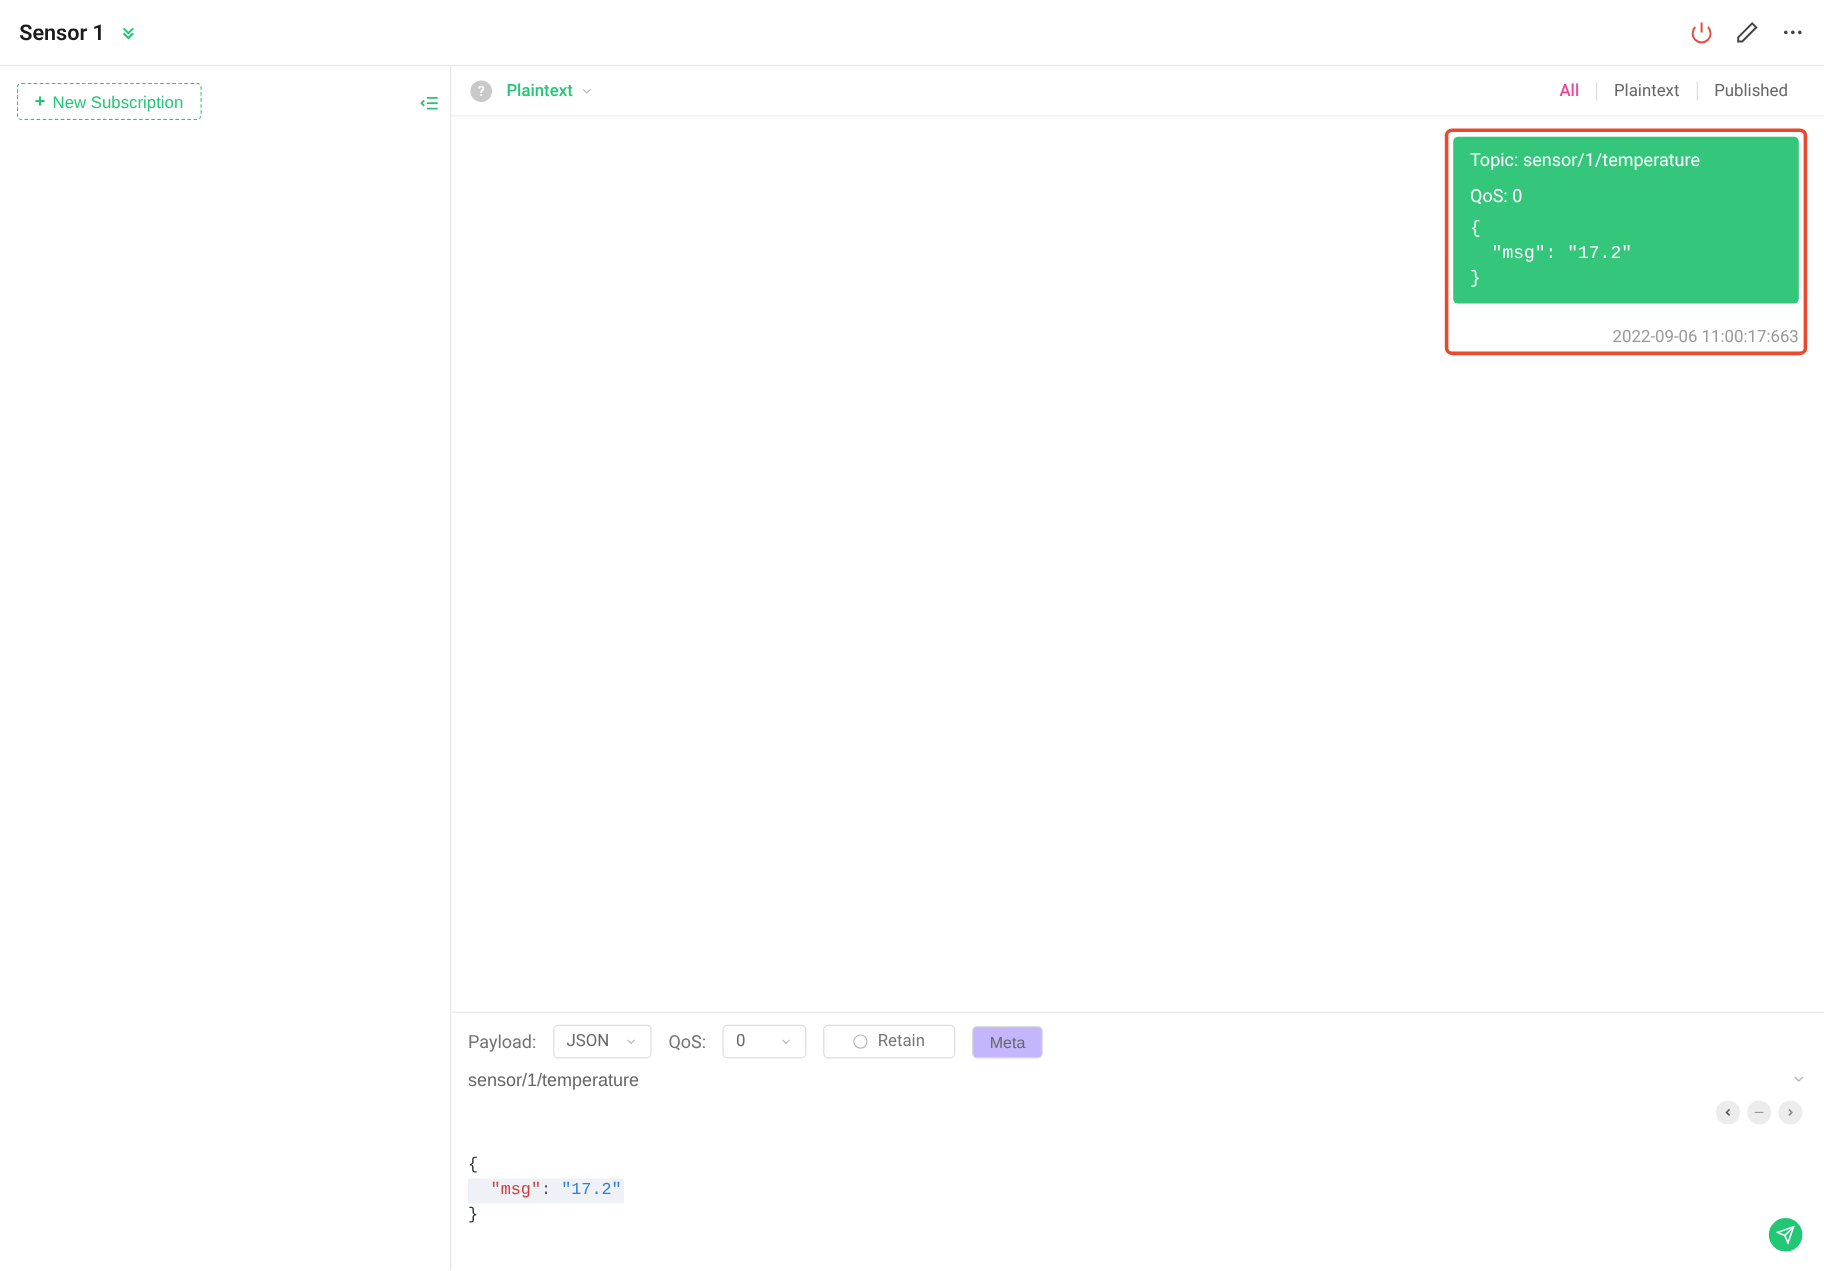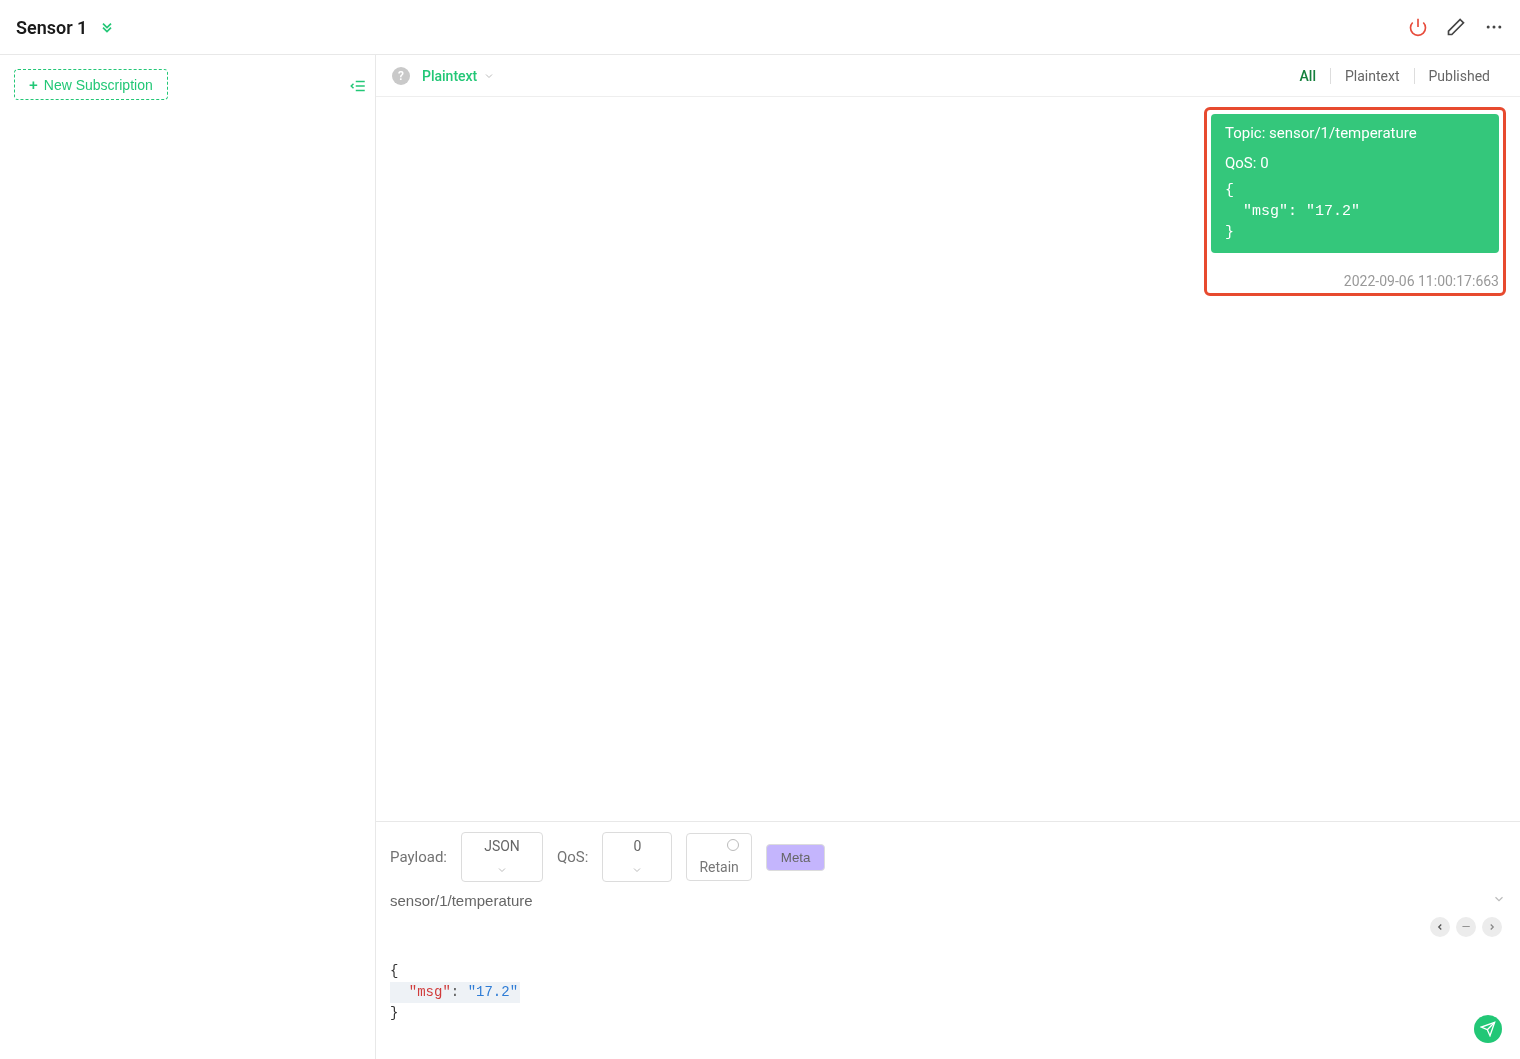--- a/index.html
+++ b/index.html
@@ -25,40 +25,40 @@
 
   .content { flex: 1; display: flex; flex-direction: column; min-width: 0; }
 
   
   .content-topbar { height: 42px; display: flex; align-items: center; justify-content: space-between; padding: 0 16px; border-bottom: 1px solid #eee; }
   .topbar-left { display: flex; align-items: center; gap: 12px; }
   .help-badge { width: 18px; height: 18px; border-radius: 50%; background: #c9c9c9; color: #fff; font-size: 12px; font-weight: 600; display: flex; align-items: center; justify-content: center; }
   .codec-select { display: flex; align-items: center; gap: 6px; color: #22c776; font-weight: 500; cursor: pointer; }
   .topbar-right { display: flex; align-items: center; gap: 0; }
   .filter-tab { padding: 0 14px; color: #666; cursor: pointer; font-size: 14px; }
-  .filter-tab.active { color: #15803d; font-weight: 500; }
+  .filter-tab.active { color: #ec4899; font-weight: 500; }
   .filter-tab + .filter-tab { border-left: 1px solid #ddd; }
 
   
   .messages { flex: 1; overflow: auto; padding: 10px 14px; position: relative; }
   .msg-wrap { display: flex; flex-direction: column; align-items: flex-end; margin-bottom: 12px; }
   .msg-highlight { border: 3px solid #e74a2f; border-radius: 6px; padding: 4px; display: inline-block; }
   .msg-card { background: #34c77b; color: #fff; border-radius: 4px; padding: 10px 14px; width: 288px; font-size: 15px; }
   .msg-card-header { display: flex; justify-content: space-between; gap: 12px; margin-bottom: 8px; flex-direction: column; }
   .msg-body { font-family: "SFMono-Regular", Consolas, "Liberation Mono", Menlo, monospace; white-space: pre; font-size: 15px; line-height: 1.4; }
   .msg-time { color: #999; font-size: 14px; margin-top: 20px; }
 
   
   .publish { border-top: 1px solid #e8e8e8; padding: 10px 14px 14px 14px; display: flex; flex-direction: column; gap: 8px; }
   .publish-row1 { display: flex; align-items: center; gap: 14px; }
   .label { color: #737373; font-size: 15px; }
-  .select-box { display: inline-flex; align-items: center; gap: 10px; border: 1px solid #dcdcdc; border-radius: 4px; padding: 5px 10px; font-size: 14px; color: #666; cursor: pointer; min-width: 70px; justify-content: space-between; background:#fff;flex-direction:column; }
+  .select-box { display: inline-flex; align-items: center; gap: 10px; border: 1px solid #dcdcdc; border-radius: 4px; padding: 5px 10px; font-size: 14px; color: #666; cursor: pointer; min-width: 70px; justify-content: space-between; background:#fff; }
   .select-box.wide { min-width: 82px; }
   .chev-sm { color: #bbb; }
-  .retain { display: inline-flex; align-items: flex-end; gap: 8px; border: 1px solid #dcdcdc; border-radius: 4px; padding: 5px 12px; color: #777; cursor: pointer; background:#fff;flex-direction:column; }
+  .retain { display: inline-flex; align-items: center; gap: 8px; border: 1px solid #dcdcdc; border-radius: 4px; padding: 5px 24px; color: #777; cursor: pointer; background:#fff; }
   .retain-radio { width: 12px; height: 12px; border: 1px solid #bbb; border-radius: 50%; display: inline-block; }
   .meta-btn { border: 1px solid #dcdcdc; border-radius: 4px; padding: 5px 14px; color: #666; background:#c4b5fd; cursor: pointer; }
 
   .topic-row { display: flex; align-items: center; justify-content: space-between; }
   .topic-input { flex: 1; border: none; outline: none; font-size: 15px; color: #666; padding: 2px 0; }
   .topic-chev { color: #bbb; cursor: pointer; }
 
   .editor { font-family: "SFMono-Regular", Consolas, "Liberation Mono", Menlo, monospace; font-size: 14px; line-height: 1.5; white-space: pre; color: #333; position: relative; }
   .editor-line2 { background: #eef2f6; display: inline-block; padding: 0 2px; }
   .tok-key { color: #d13b3b; }

